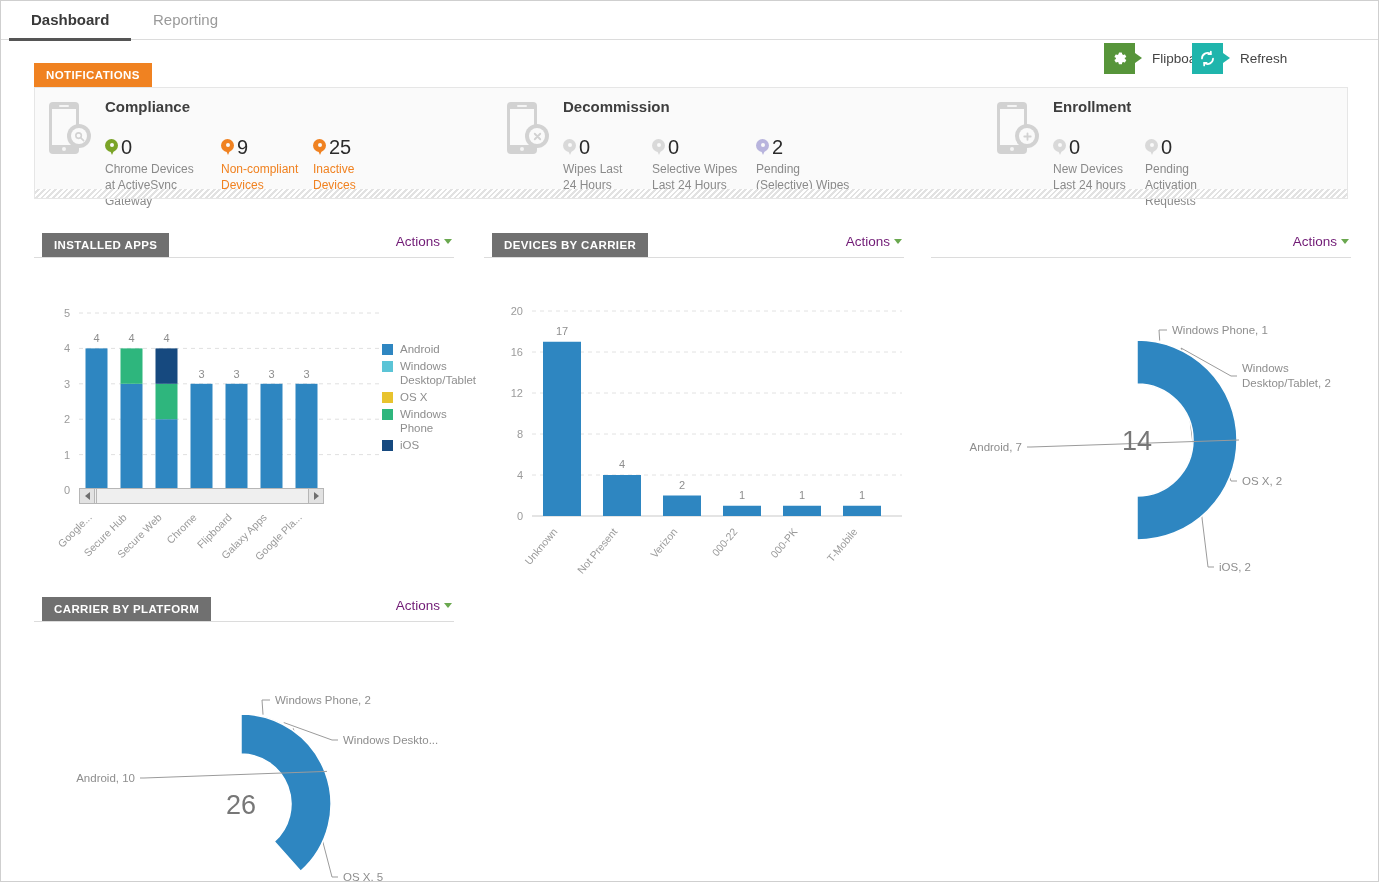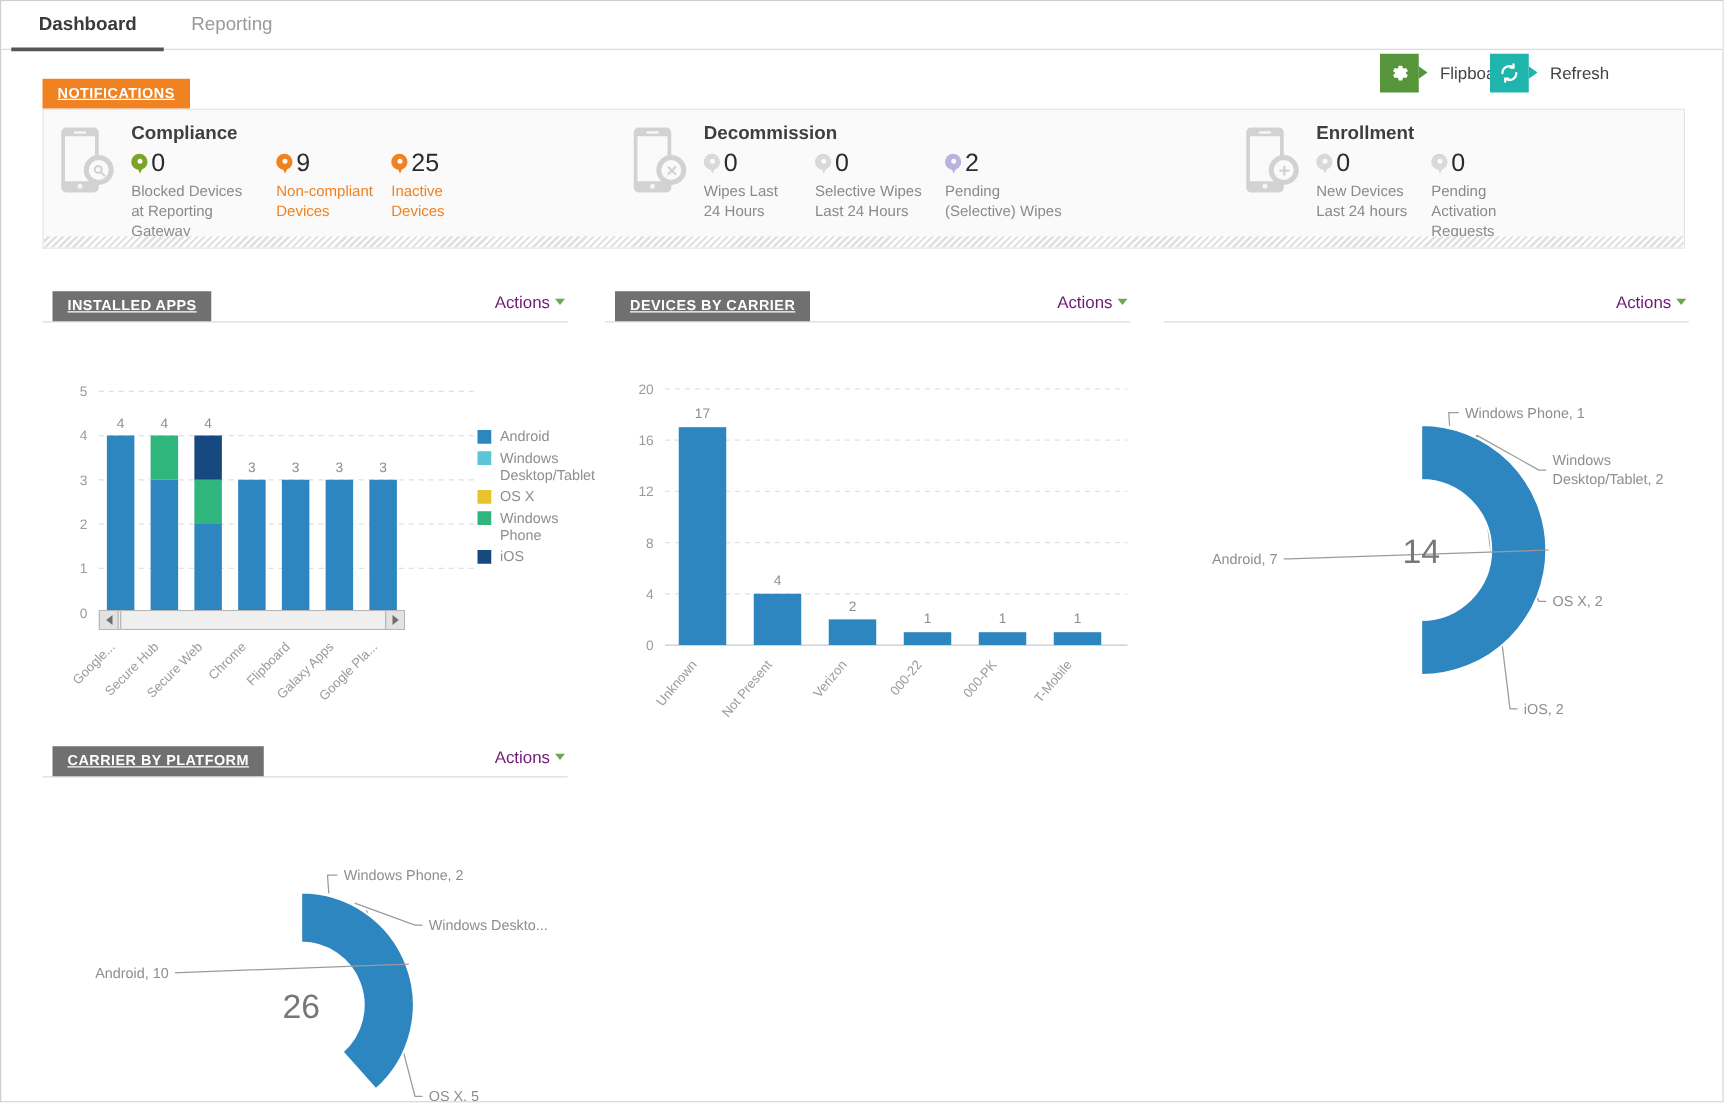--- a/index.html
+++ b/index.html
@@ -72,21 +72,20 @@
 
   
   .panel-tab {
     position: absolute;
     height: 24px; line-height: 24px;
     padding: 0 12px;
     font-size: 11.5px; font-weight: bold;
     letter-spacing: .4px;
     color: #fff;
     white-space: nowrap;
-    text-decoration: underline;
   }
   #notif-tab {
     left: 33px; top: 62px;
     background: #f08221;
   }
   .notif-body {
     position: absolute;
     left: 33px; top: 86px;
     width: 1314px; height: 102px;
     background: #fafafa;
@@ -150,21 +149,21 @@
     position: relative;
     display: flex; align-items: center; justify-content: center;
     font-size: 11px; color: #d2d2d2; font-weight: bold;
     line-height: 1;
   }
   .phone-icon .badge .inner svg { display: block; }
 
   .notif-content { margin-left: 14px; }
   .notif-title {
     font-size: 15px; font-weight: bold; color: #3e3e3e;
-    margin-bottom: 4px; white-space: nowrap;
+    margin-bottom: 20px; white-space: nowrap;
   }
   .metrics { display: flex; }
   .metric { margin-right: 14px; }
   .metric-top { display: flex; align-items: center; height: 24px; }
   .pin {
     width: 13px; height: 17px;
     position: relative; margin-right: 3px;
     flex: 0 0 13px;
   }
   .pin .head {
@@ -320,21 +319,21 @@
         <div class="metrics">
           <div class="metric" style="width:102px">
             <div class="metric-top">
               <span class="pin">
                 <span class="head" style="background:#7ba428"></span>
                 <span class="tip" style="border-top-color:#7ba428"></span>
                 <span class="dot"></span>
               </span>
               <span class="metric-num">0</span>
             </div>
-            <div class="metric-lbl">Blocked Devices at Reporting Gateway</div>
+            <div class="metric-lbl">Chrome Devices at ActiveSync Gateway</div>
           </div>
           <div class="metric orange" style="width:78px">
             <div class="metric-top">
               <span class="pin">
                 <span class="head" style="background:#f08221"></span>
                 <span class="tip" style="border-top-color:#f08221"></span>
                 <span class="dot"></span>
               </span>
               <span class="metric-num">9</span>
             </div>

